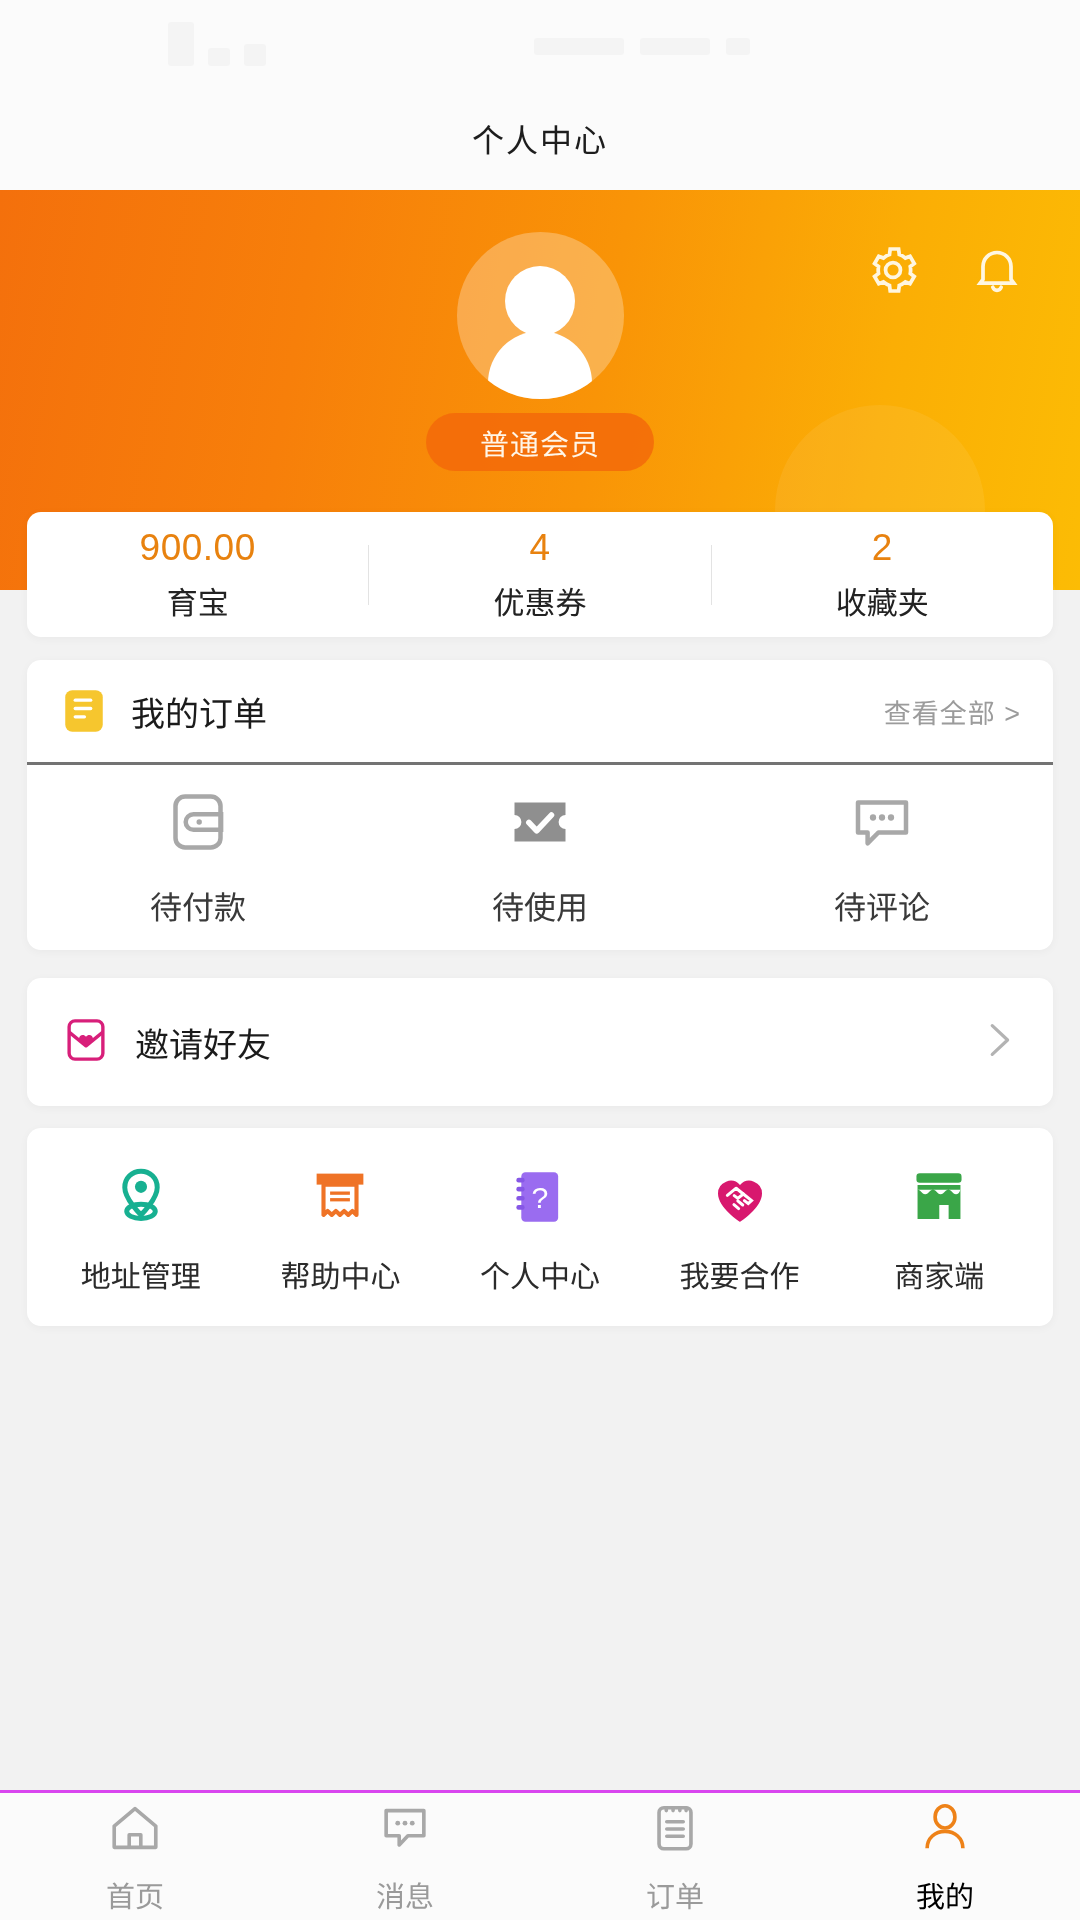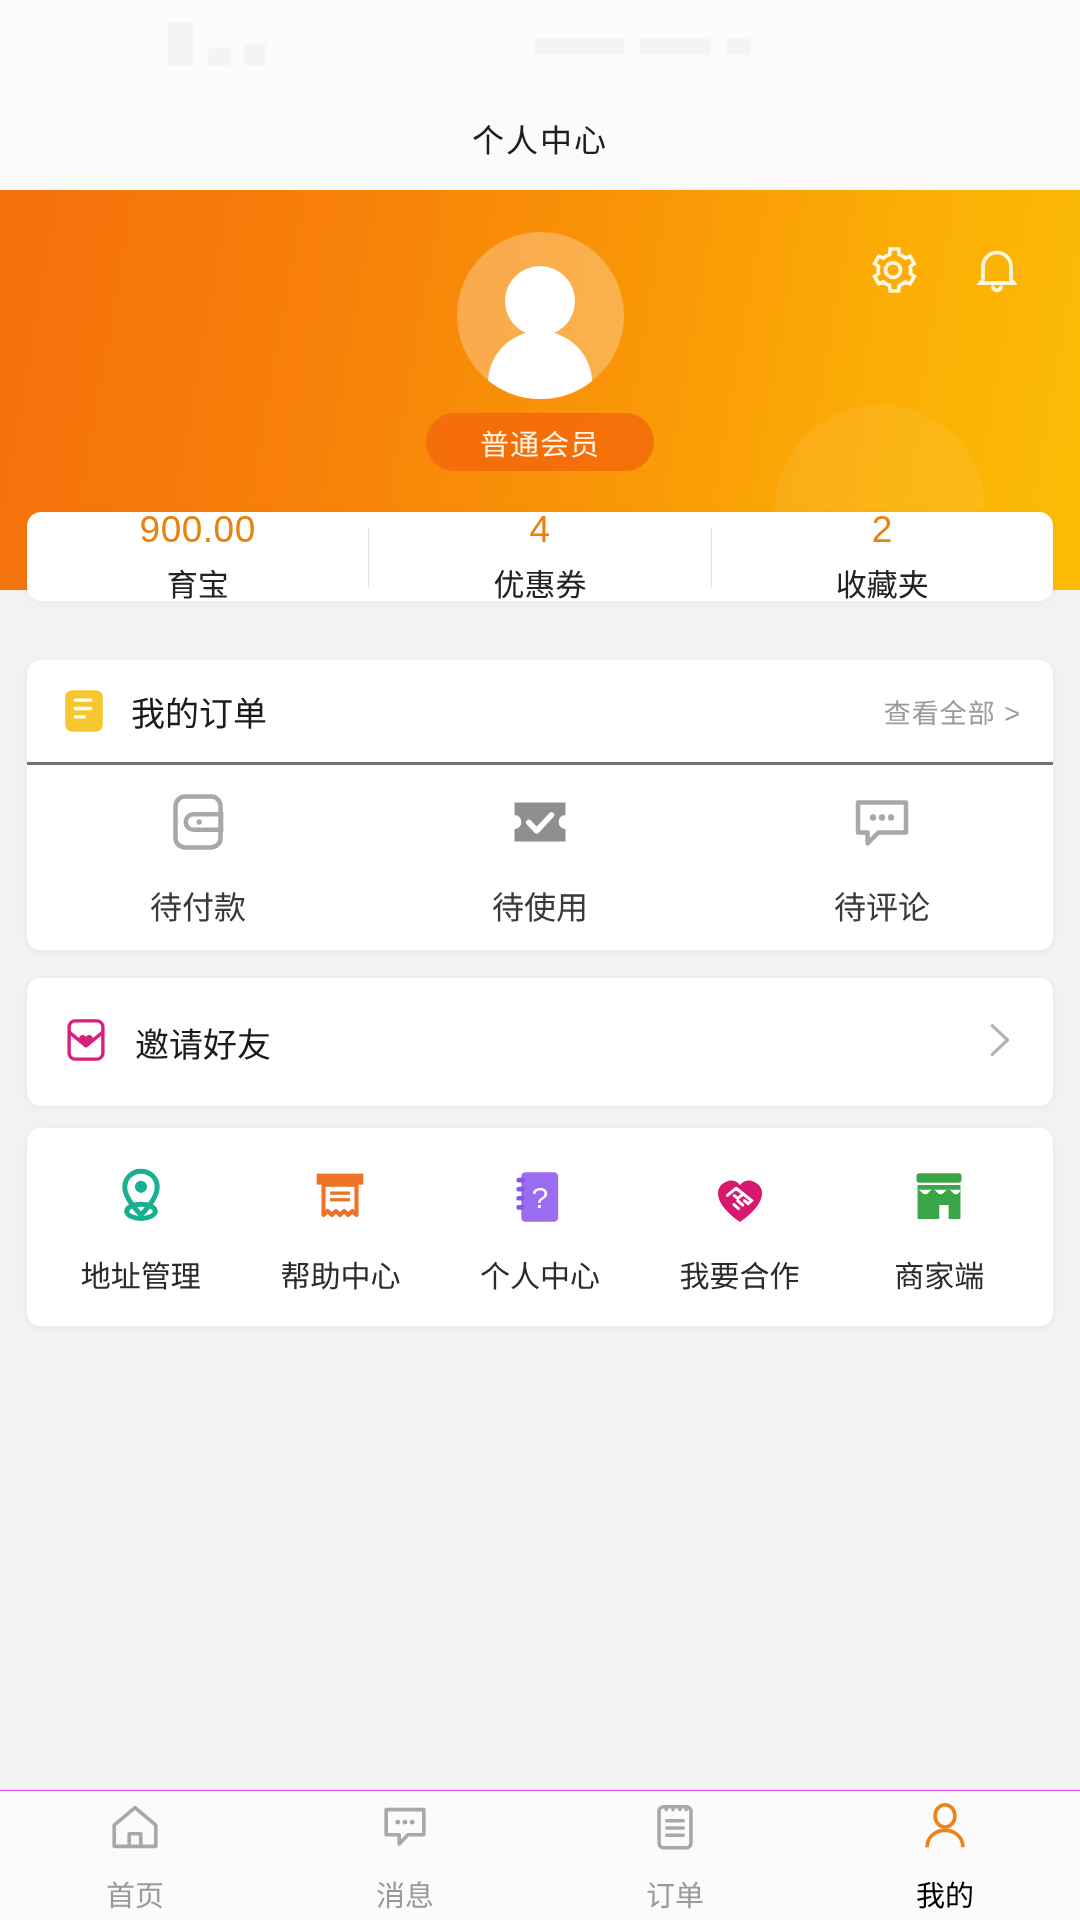--- a/index.html
+++ b/index.html
@@ -44,21 +44,21 @@
   .av-body { position:absolute; bottom:-4px; left:50%; margin-left:-52px;
     width:104px; height:72px; border-radius:52px 52px 14px 14px; background:#ffffff; }
   .member-badge { margin-top:14px; height:58px; padding:0 54px; border-radius:30px;
     background:rgba(243,104,10,0.82); color:#fff6e8; font-size:29px;
     display:flex; align-items:center; justify-content:center; letter-spacing:1px; }
 
   
   .card { position:absolute; left:27px; width:1026px; background:#fff;
     border-radius:14px; box-shadow:0 2px 10px rgba(0,0,0,0.04); }
 
-  .stats-card { top:512px; height:89px; display:flex; align-items:center; }
+  .stats-card { top:512px; height:125px; display:flex; align-items:center; }
   .stat { flex:1; display:flex; flex-direction:column; align-items:center; gap:9px; }
   .stat .val { font-size:37px; color:#e8820f; font-weight:400; letter-spacing:0.5px; }
   .stat .lbl { font-size:31px; color:#222; }
   .stat-div { width:1px; height:60px; background:#e3e3e3; }
 
   .orders-card { top:660px; height:290px; }
   .orders-head { height:105px; display:flex; align-items:center; padding:0 32px;
     border-bottom:3px solid #737373; }
   .ord-icon { width:50px; height:50px; margin-right:22px; }
   .orders-title { font-size:34px; color:#1b1b1b; }
@@ -71,21 +71,21 @@
   .invite-label { font-size:34px; color:#1b1b1b; margin-left:22px; }
   .chev-right { margin-left:auto; }
 
   .grid-card { top:1128px; height:198px; display:flex; align-items:center; padding:0 14px; }
   .grid-item { flex:1; display:flex; flex-direction:column; align-items:center; gap:16px; }
   .grid-item .glbl { font-size:30px; color:#2b2b2b; white-space:nowrap; }
   .gicon { height:78px; display:flex; align-items:center; justify-content:center; }
 
   
   .tabbar { position:absolute; left:0; bottom:0; width:1080px; height:130px;
-    background:#fbfbfb; border-top:1px solid #d946ef; display:flex; align-items:center; }
+    background:#fbfbfb; border-top:3px solid #d946ef; display:flex; align-items:center; }
   .tab { flex:1; display:flex; flex-direction:column; align-items:center; gap:12px; }
   .tab .tlbl { font-size:29px; color:#9a9a9a; }
   .tab.active .tlbl { color:#000000; }
 </style>
 </head>
 <body>
 
 <div id="app">
 
   <div class="statusbar">

